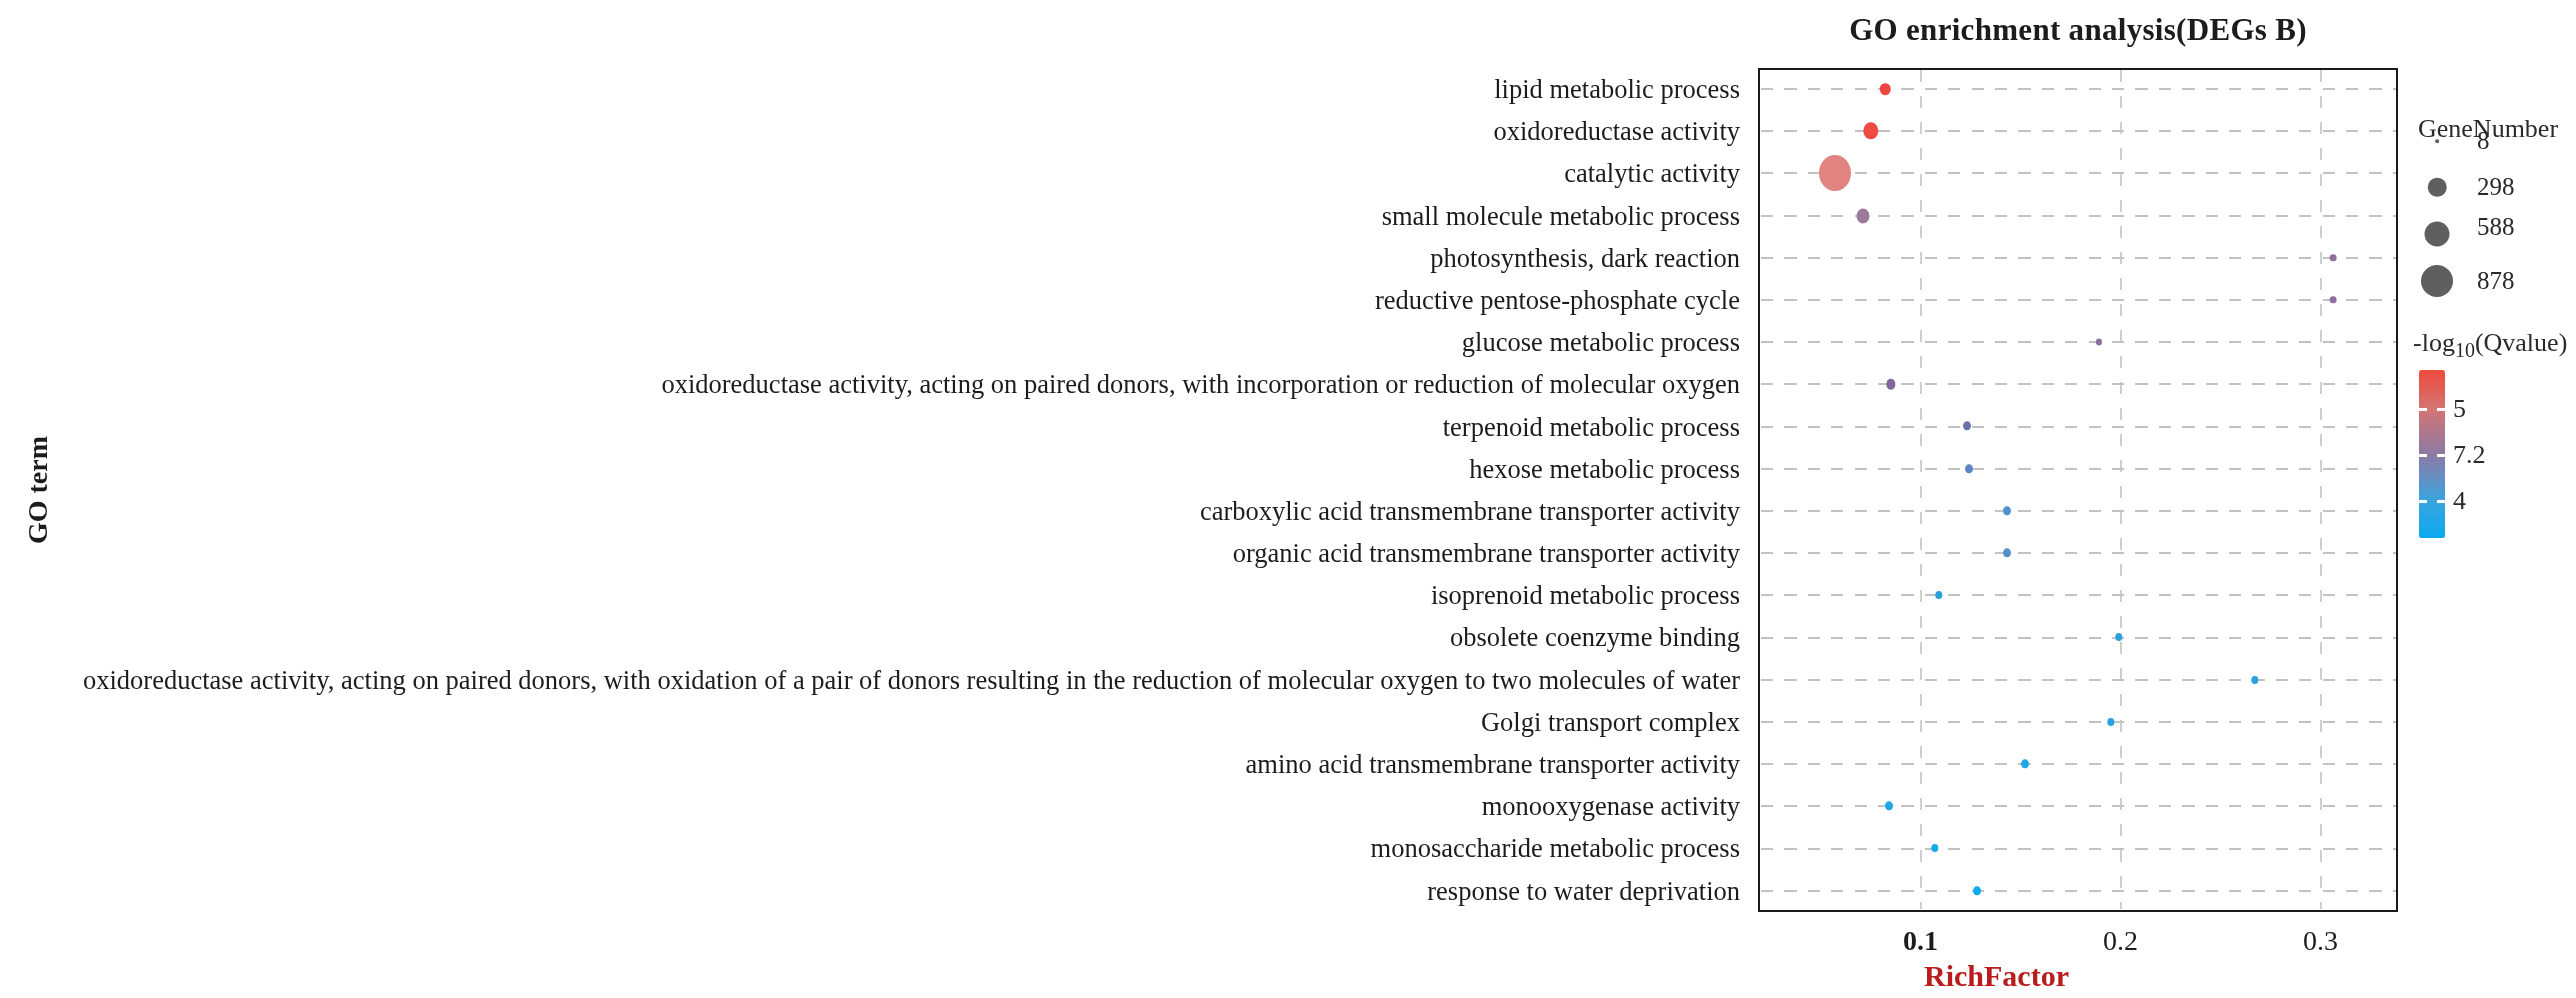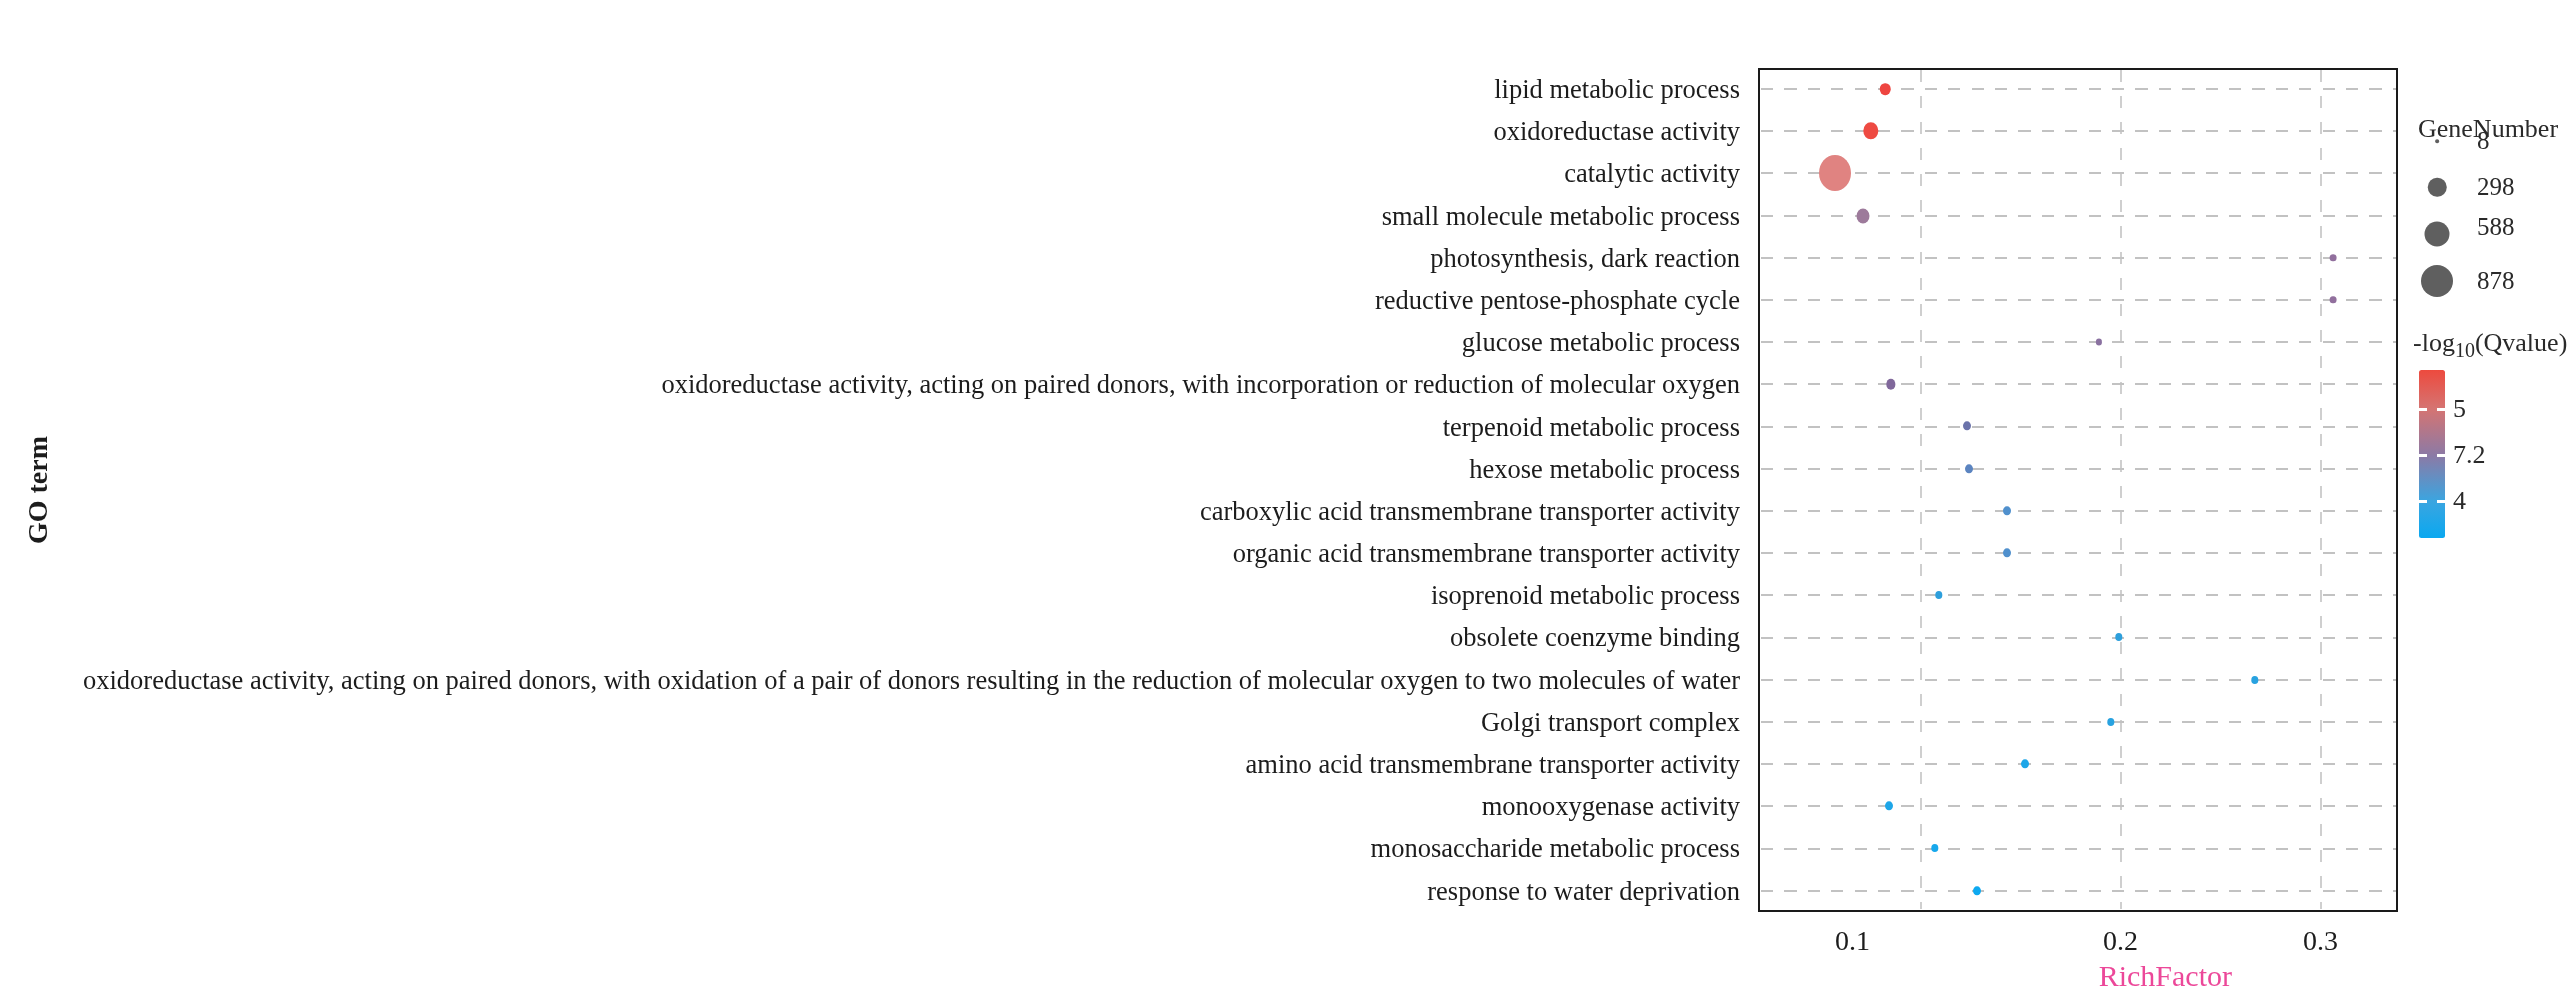--- a/index.html
+++ b/index.html
@@ -27,22 +27,22 @@
   .dot{position:absolute;border-radius:50%;z-index:3;transform:translate(-50%,-50%);}
   .ylabel{
     position:absolute;left:-43px;width:1783px;height:42px;line-height:42px;
     text-align:right;font-size:26.5px;color:#1c1c1c;white-space:nowrap;z-index:2;
   }
   .xtick{
     position:absolute;width:123px;top:925px;text-align:center;
     font-size:28px;color:#1c1c1c;
   }
   .x-axis-title{
-    position:absolute;left:1924px;top:959px;width:308px;text-align:right;
-    font-size:30px;font-weight:normal;color:#ec4899;
+    position:absolute;left:1924px;top:959px;width:308px;text-align:left;
+    font-size:30px;font-weight:bold;color:#b91c1c;
   }
   .y-axis-title{
     position:absolute;left:38px;top:490px;transform:translate(-50%,-50%) rotate(-90deg);
     font-size:28px;font-weight:bold;white-space:nowrap;color:#1c1c1c;
   }
   .legend-size-title{position:absolute;left:2418px;top:72px;font-size:26px;color:#2a2a2a;margin-top:42px;}
   .legend-dot{position:absolute;border-radius:50%;background:#5f5f5f;transform:translate(-50%,-50%);}
   .legend-size-label{position:absolute;left:2477px;height:30px;line-height:30px;font-size:25px;color:#2a2a2a;}
   .legend-color-title{position:absolute;left:2413px;top:328px;font-size:26px;color:#2a2a2a;}
   .legend-color-title sub{font-size:20px;}
@@ -50,20 +50,21 @@
     position:absolute;left:2419px;top:370px;width:26px;height:168px;border-radius:2.5px;
     background:linear-gradient(180deg,#ed4a3e 0%,#d57472 23%,#8b7aa6 51%,#3ba5e0 78%,#0aa8f0 100%);
   }
   .color-bar-tick{position:absolute;height:2.5px;width:8px;background:#ffffff;z-index:4;}
   .legend-color-label{position:absolute;left:2453px;height:32px;line-height:32px;font-size:26px;color:#2a2a2a;}
 </style>
 </head>
 <body>
 
 <div class="canvas">
+  <div class="chart-title">GO enrichment analysis(DEGs B)</div>
 
   <div class="y-axis-title">GO term</div>
 
   <div class="plot-box"></div>
   <div id="grid-layer">
       <div class="vgrid" style="left: 1920px; top: 70px; height: 839px;"></div>
       <div class="vgrid" style="left: 2120px; top: 70px; height: 839px;"></div>
       <div class="vgrid" style="left: 2320px; top: 70px; height: 839px;"></div>
       <div class="hgrid" style="left: 1761px; width: 635px; top: 88px;"></div>
       <div class="hgrid" style="left: 1761px; width: 635px; top: 130px;"></div>
@@ -124,21 +125,21 @@
       <div class="dot" title="isoprenoid metabolic process" style="left: 1939px; top: 595px; width: 7.4px; height: 8px; background: rgb(45, 159, 220);"></div>
       <div class="dot" title="obsolete coenzyme binding" style="left: 2119px; top: 637px; width: 7.4px; height: 8px; background: rgb(45, 159, 220);"></div>
       <div class="dot" title="oxidoreductase activity, acting on paired donors, with oxidation of a pair of donors resulting in the reduction of molecular oxygen to two molecules of water" style="left: 2255px; top: 680px; width: 7.4px; height: 8px; background: rgb(40, 162, 224);"></div>
       <div class="dot" title="Golgi transport complex" style="left: 2111px; top: 722px; width: 7.4px; height: 8px; background: rgb(40, 162, 224);"></div>
       <div class="dot" title="amino acid transmembrane transporter activity" style="left: 2025px; top: 764px; width: 8px; height: 9.3px; background: rgb(30, 166, 232);"></div>
       <div class="dot" title="monooxygenase activity" style="left: 1889px; top: 806px; width: 8px; height: 9.3px; background: rgb(30, 166, 232);"></div>
       <div class="dot" title="monosaccharide metabolic process" style="left: 1935px; top: 848px; width: 7.4px; height: 8px; background: rgb(23, 168, 236);"></div>
       <div class="dot" title="response to water deprivation" style="left: 1977px; top: 891px; width: 8px; height: 9.3px; background: rgb(14, 169, 240);"></div>
     </div>
   <div id="xtick-layer">
-      <div class="xtick" style="left: 1791px;">0.1</div>
+      <div class="xtick" style="left: 1859px; font-weight: bold;">0.1</div>
       <div class="xtick" style="left: 2059px;">0.2</div>
       <div class="xtick" style="left: 2259px;">0.3</div>
     </div>
 
   <div class="x-axis-title">RichFactor</div>
 
   <div class="legend-size-title">GeneNumber</div>
   <div id="legend-size-layer">
       <div class="legend-dot" style="left: 2437px; top: 141px; width: 3.7px; height: 3.7px;"></div>
       <div class="legend-size-label" style="top: 126px;">8</div>

